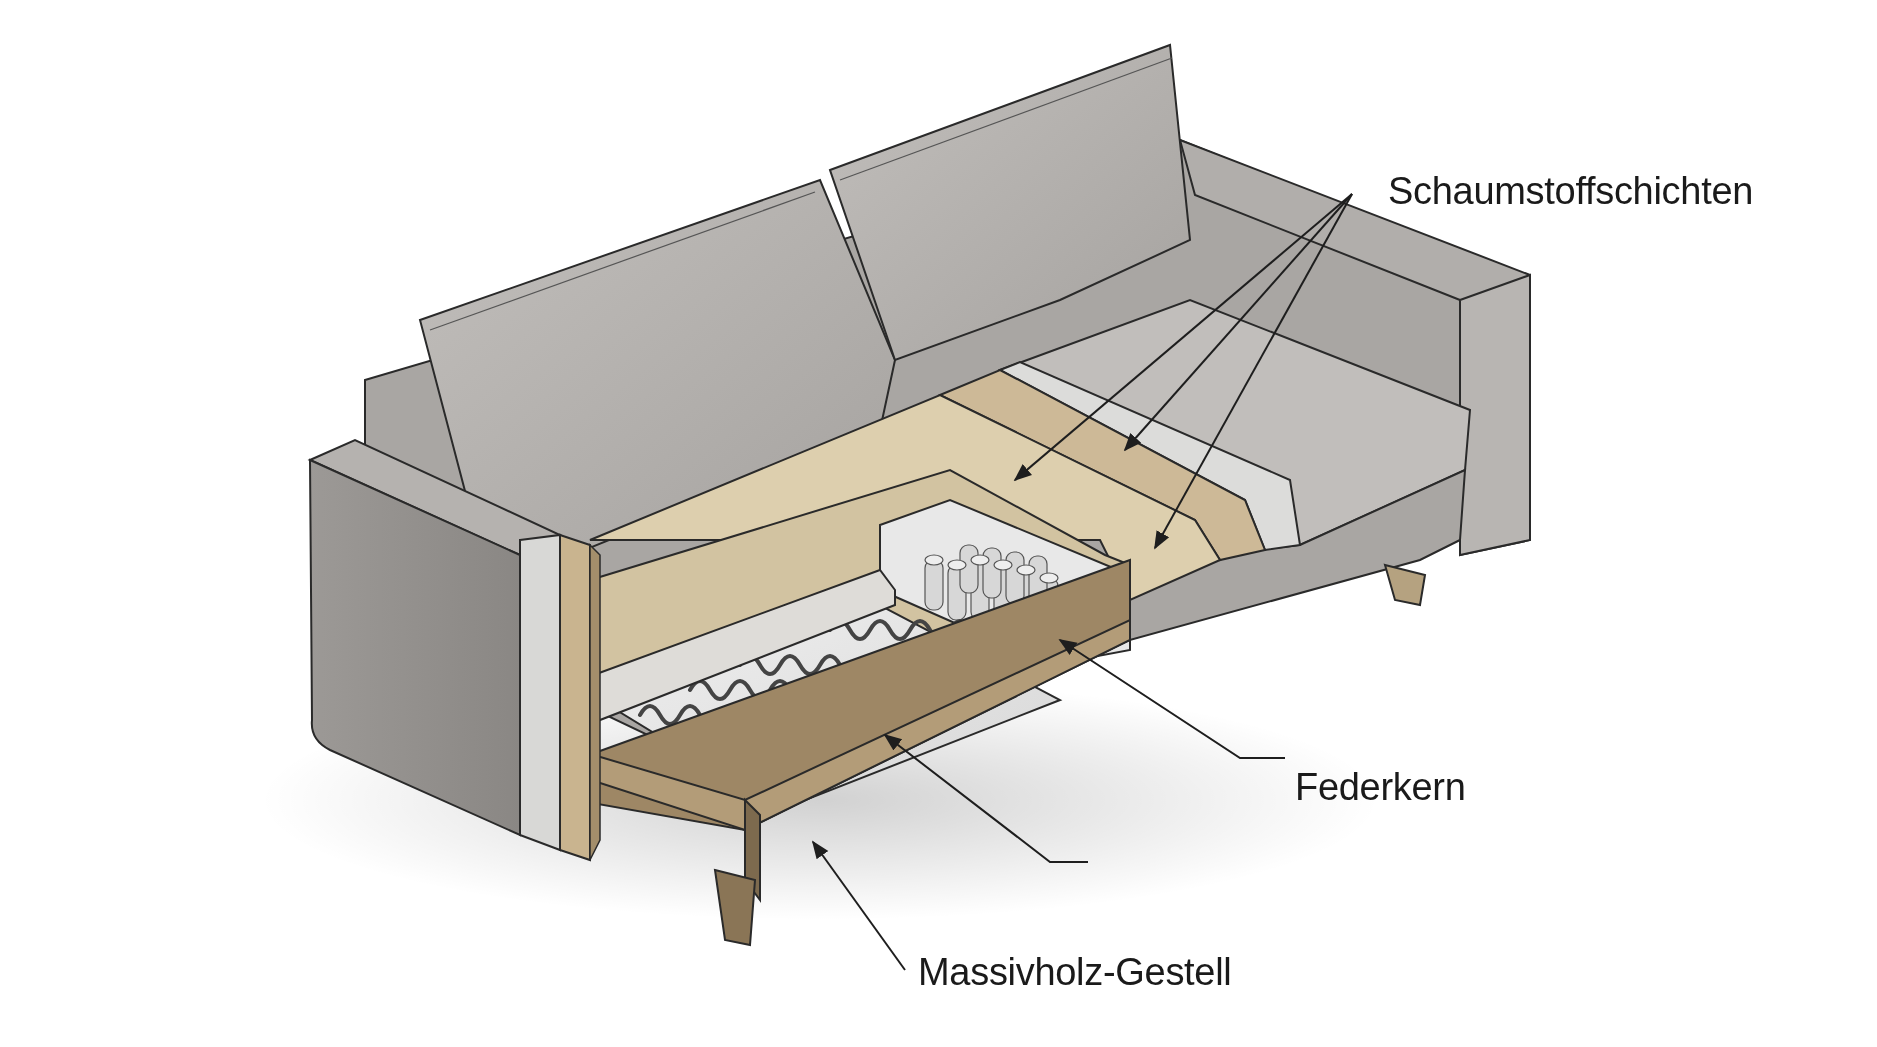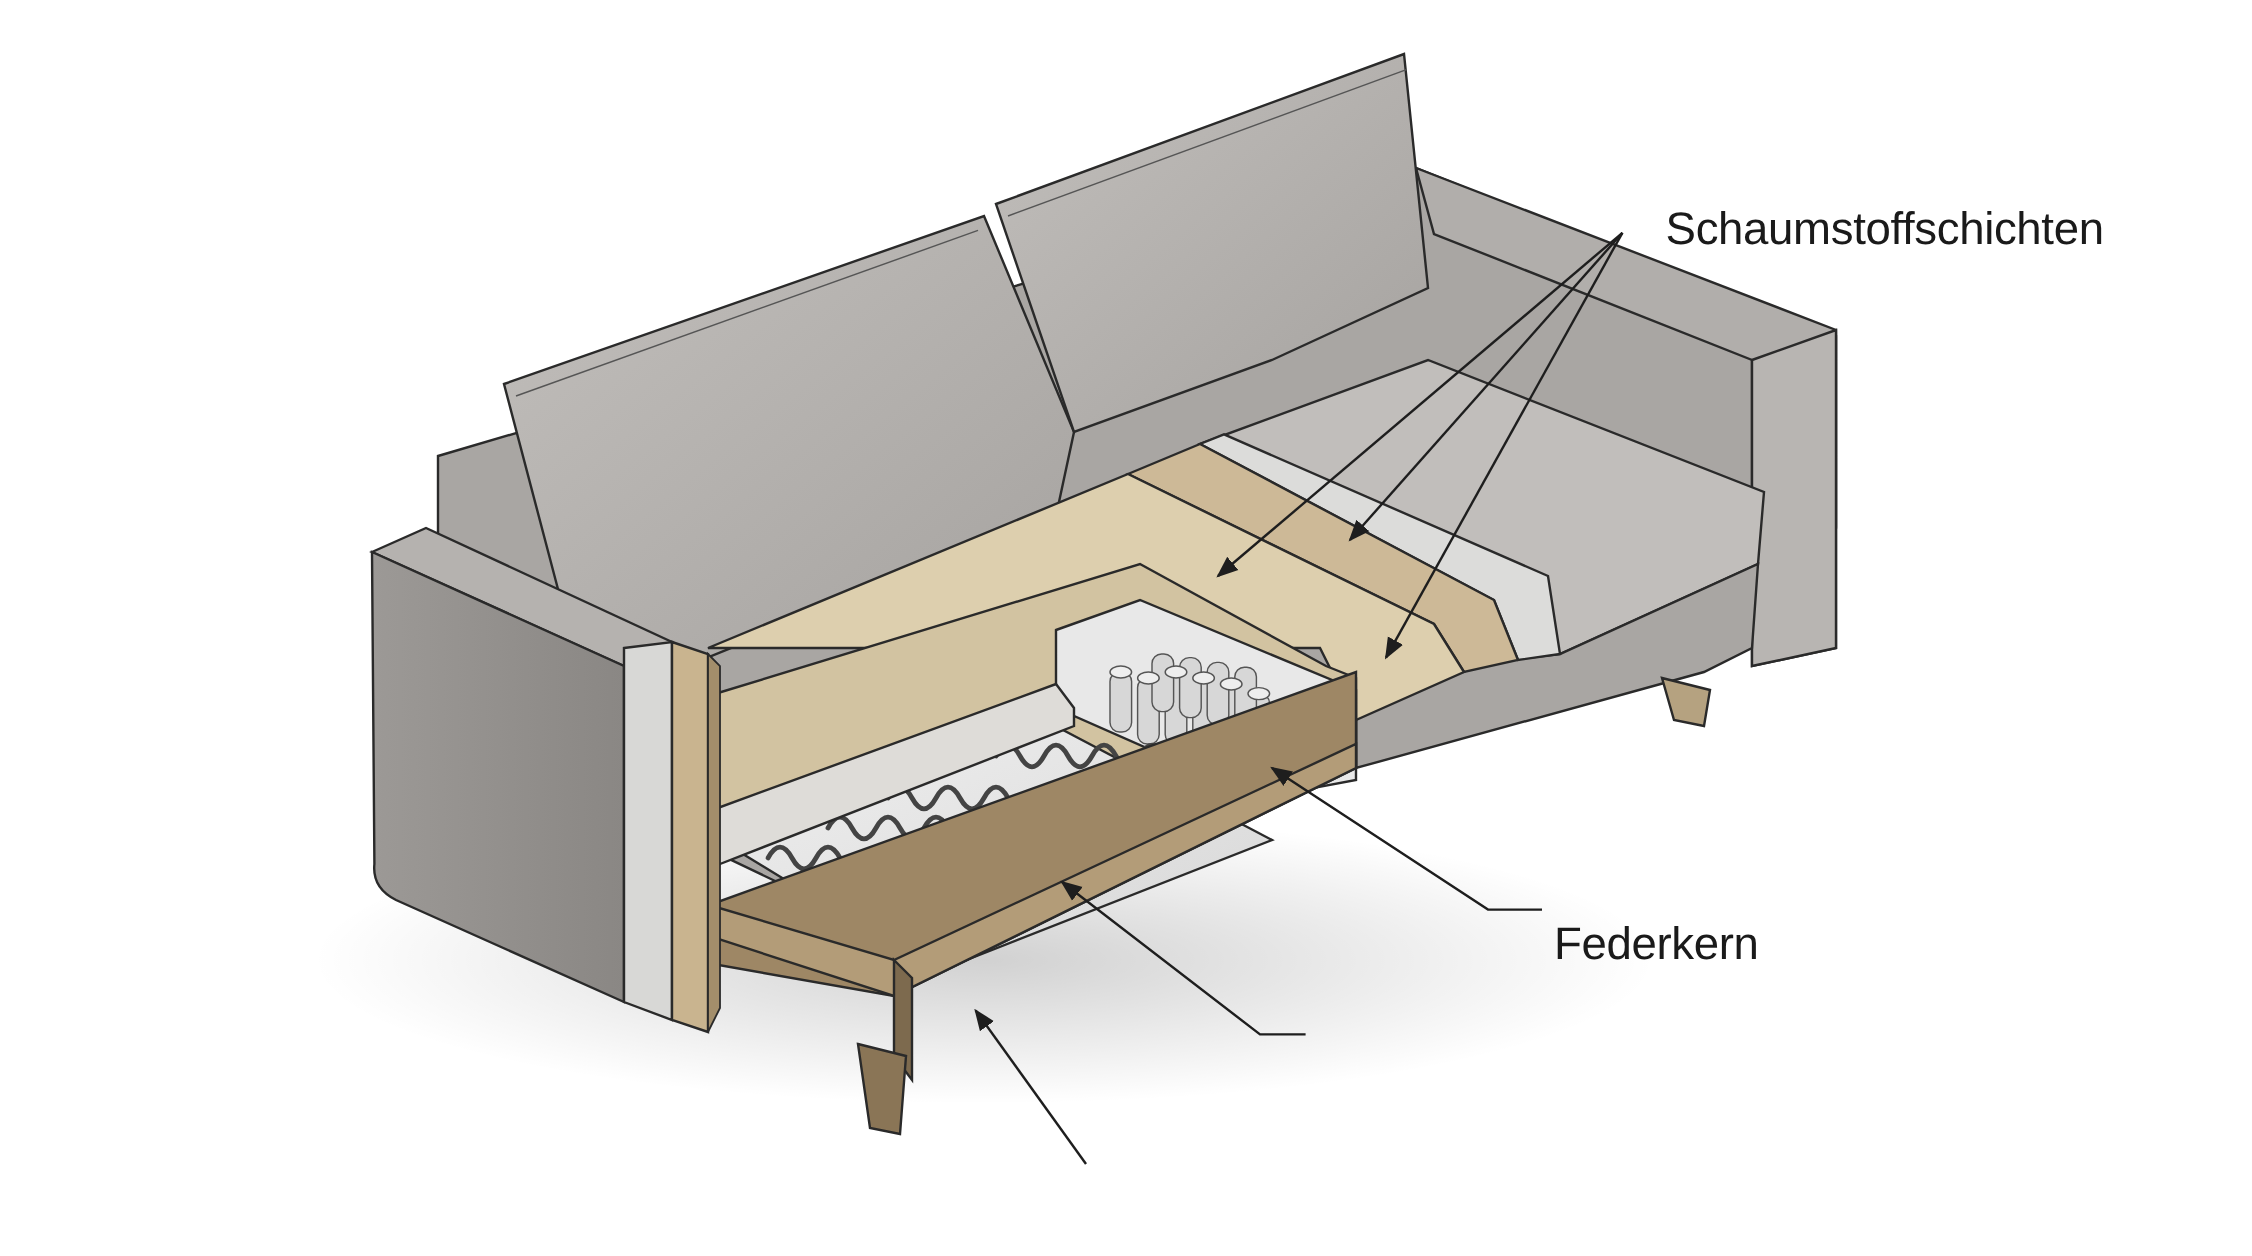--- a/index.html
+++ b/index.html
@@ -107,13 +107,14 @@
       <line x1="1352" y1="194" x2="1125" y2="450" marker-end="url(#arrow)"></line>
       <line x1="1352" y1="194" x2="1155" y2="548" marker-end="url(#arrow)"></line>
       <polyline points="1285,758 1240,758 1060,640" marker-end="url(#arrow)"></polyline>
       <polyline points="1088,862 1050,862 885,735" marker-end="url(#arrow)"></polyline>
       <polyline points="905,970 813,842" marker-end="url(#arrow)"></polyline>
     </g>
   </svg>
 
   <div class="lbl" style="left:1388px; top:172px;">Schaumstoffschichten</div>
   <div class="lbl" style="left:1295px; top:768px;">Federkern</div>
+  <div class="lbl" style="left:918px; top:953px;">Massivholz-Gestell</div>
 </div>
 
 </body></html>

